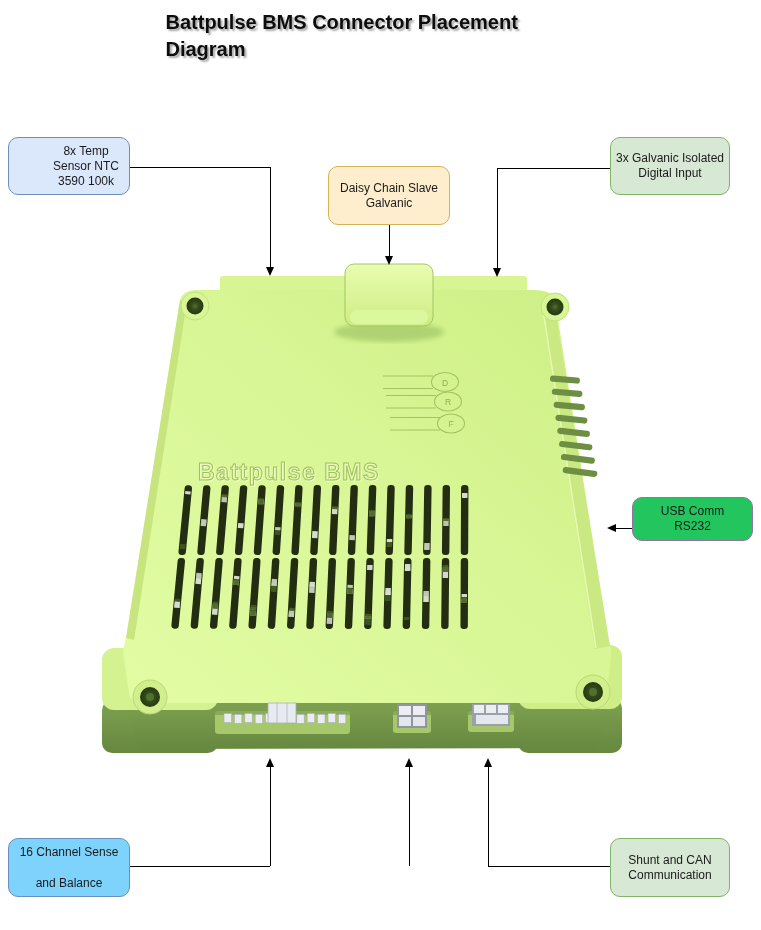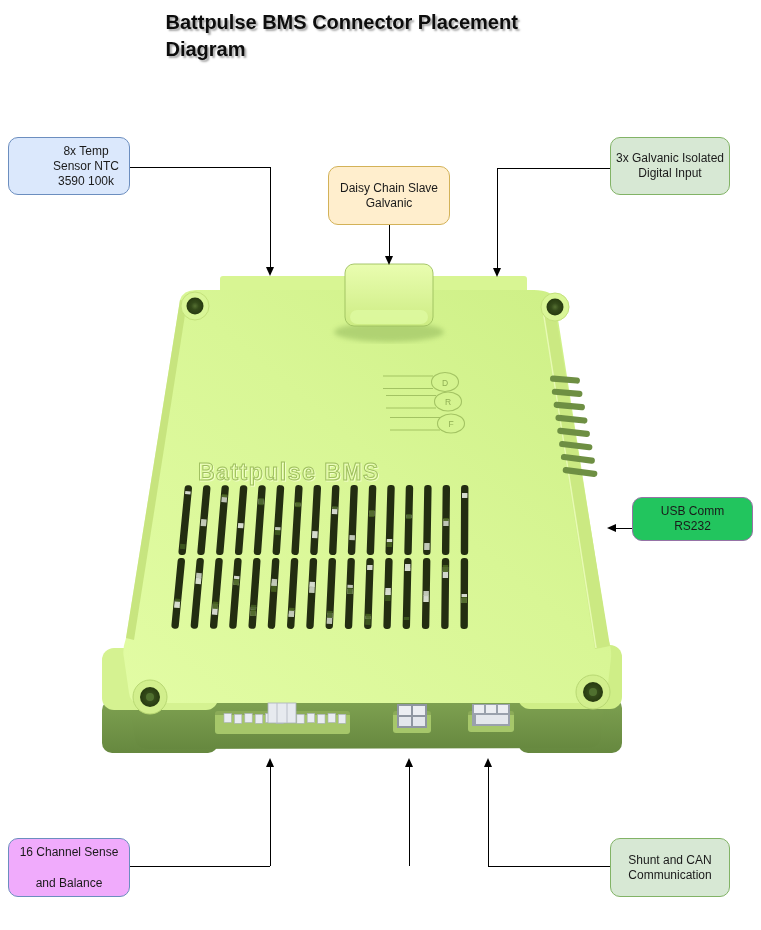--- a/index.html
+++ b/index.html
@@ -369,21 +369,21 @@
   <div class="callout" style="left: 610px; top: 137px; width: 120px; height: 58px; background-color: rgb(215, 232, 212); border-color: rgb(130, 179, 102); align-items: center;">
     <div>3x Galvanic Isolated</div>
     <div>Digital Input</div>
   </div>
 
   <div class="callout" style="left: 632px; top: 497px; width: 121px; height: 44px; background-color: #22c55e; border-color: rgb(150, 115, 166);">
     <div>USB Comm</div>
     <div>RS232</div>
   </div>
 
-  <div class="callout" style="left: 8px; top: 838px; width: 122px; height: 59px; background-color: #f0abfc; border-color: rgb(108, 142, 191); gap: 16px;">
+  <div class="callout" style="left: 8px; top: 838px; width: 122px; height: 59px; background-color: #7dd3fc; border-color: rgb(108, 142, 191); gap: 16px;">
     <div>16 Channel Sense</div>
     <div>and Balance</div>
   </div>
 
 
   <div class="callout" style="left: 610px; top: 838px; width: 120px; height: 59px; background-color: rgb(215, 232, 212); border-color: rgb(130, 179, 102);">
     <div>Shunt and CAN</div>
     <div>Communication</div>
   </div>
 

